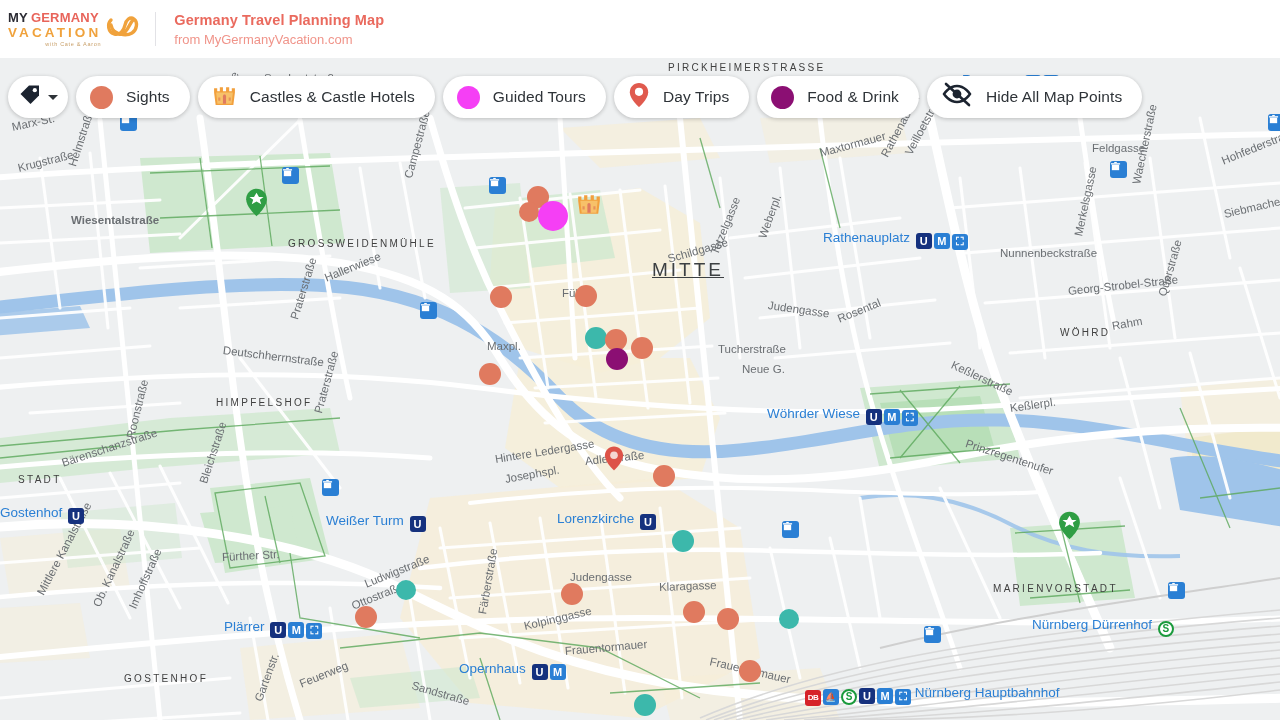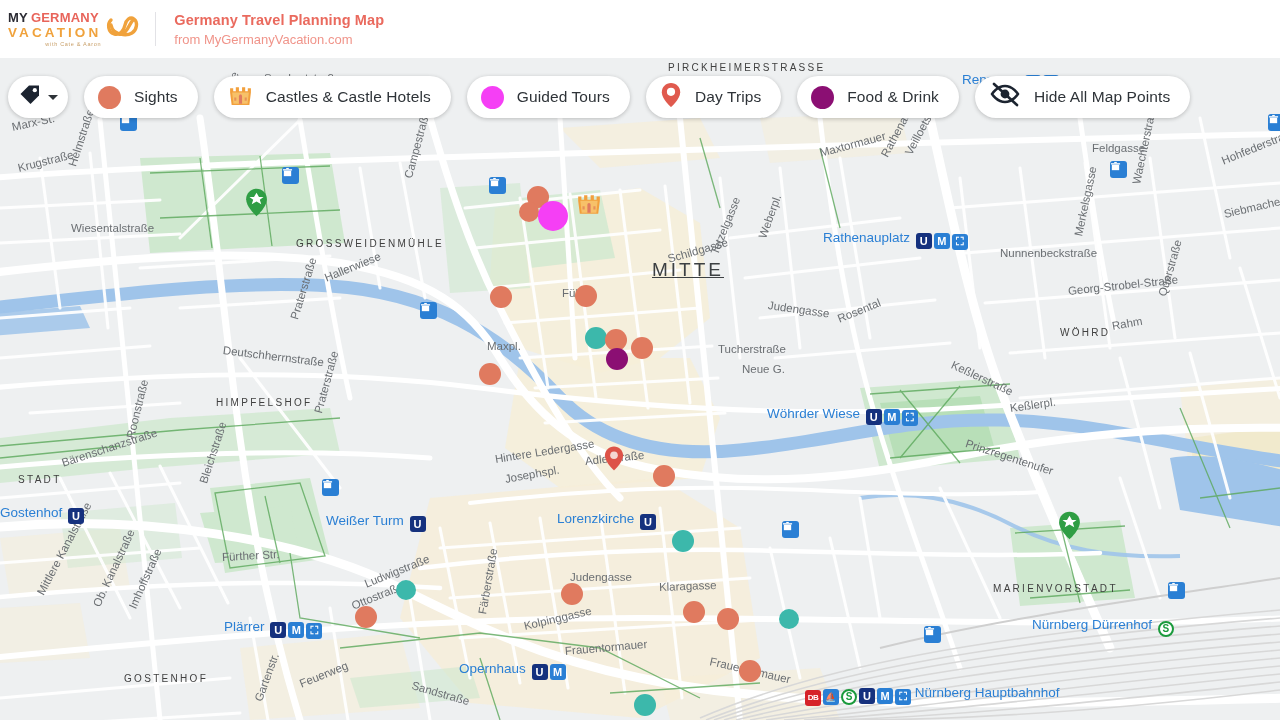--- a/index.html
+++ b/index.html
@@ -39,21 +39,21 @@
     position: absolute; top: 58px; left: 0;
     width: 1280px; height: 662px;
     background: #eef0f1;
     overflow: hidden;
   }
   .map svg { position: absolute; top: 0; left: 0; }
 
   
   .filterbar {
     position: absolute; top: 76px; left: 8px;
-    display: flex; align-items: center; gap: 16px;
+    display: flex; align-items: center; gap: 8px;
     z-index: 30;
     white-space: nowrap;
   }
   .pill {
     display: flex; align-items: center;
     background: #ffffff;
     border-radius: 22px;
     height: 42px;
     padding: 0 20px 0 14px;
     box-shadow: 0 1px 4px rgba(0,0,0,.22);
@@ -305,21 +305,21 @@
         <div class="mlabel street" style="left: 714px; top: 190px; transform: rotate(-68deg); transform-origin: left center;">Tetzelgasse</div>
         <div class="mlabel street" style="left: 762px; top: 174px; transform: rotate(-70deg); transform-origin: left center;">Weberpl.</div>
         <div class="mlabel street" style="left: 718px; top: 285px; transform: rotate(0deg); transform-origin: left center;">Tucherstraße</div>
         <div class="mlabel street" style="left: 742px; top: 305px; transform: rotate(0deg); transform-origin: left center;">Neue G.</div>
         <div class="mlabel street" style="left: 562px; top: 229px; transform: rotate(0deg); transform-origin: left center;">Füll</div>
         <div class="mlabel street" style="left: 487px; top: 282px; transform: rotate(0deg); transform-origin: left center;">Maxpl.</div>
         <div class="mlabel street" style="left: 408px; top: 114px; transform: rotate(-75deg); transform-origin: left center;">Campestraße</div>
         <div class="mlabel street" style="left: 325px; top: 214px; transform: rotate(-22deg); transform-origin: left center;">Hallerwiese</div>
         <div class="mlabel street" style="left: 294px; top: 255px; transform: rotate(-73deg); transform-origin: left center;">Praterstraße</div>
         <div class="mlabel street" style="left: 318px; top: 349px; transform: rotate(-75deg); transform-origin: left center;">Praterstraße</div>
-        <div class="mlabel street" style="left: 71px; top: 164px; transform: rotate(0deg); transform-origin: left center;">Wiesentalstraße</div>
+        <div class="mlabel street" style="left: 71px; top: 156px; transform: rotate(0deg); transform-origin: left center; font-weight: bold;">Wiesentalstraße</div>
         <div class="mlabel street" style="left: 223px; top: 286px; transform: rotate(7deg); transform-origin: left center;">Deutschherrnstraße</div>
         <div class="mlabel street" style="left: 72px; top: 102px; transform: rotate(-72deg); transform-origin: left center;">Helmstraße</div>
         <div class="mlabel street" style="left: 18px; top: 104px; transform: rotate(-14deg); transform-origin: left center;">Krugstraße</div>
         <div class="mlabel street" style="left: 12px; top: 63px; transform: rotate(-12deg); transform-origin: left center;">Marx-St.</div>
         <div class="mlabel street" style="left: 585px; top: 397px; transform: rotate(-6deg); transform-origin: left center;">Adlerstraße</div>
         <div class="mlabel street" style="left: 495px; top: 395px; transform: rotate(-9deg); transform-origin: left center;">Hintere Ledergasse</div>
         <div class="mlabel street" style="left: 505px; top: 415px; transform: rotate(-10deg); transform-origin: left center;">Josephspl.</div>
         <div class="mlabel street" style="left: 570px; top: 513px; transform: rotate(0deg); transform-origin: left center;">Judengasse</div>
         <div class="mlabel street" style="left: 659px; top: 523px; transform: rotate(-2deg); transform-origin: left center;">Klaragasse</div>
         <div class="mlabel street" style="left: 482px; top: 550px; transform: rotate(-80deg); transform-origin: left center;">Färberstraße</div>
@@ -334,21 +334,21 @@
         <div class="mlabel street" style="left: 203px; top: 419px; transform: rotate(-72deg); transform-origin: left center;">Bleichstraße</div>
         <div class="mlabel street" style="left: 40px; top: 530px; transform: rotate(-62deg); transform-origin: left center;">Mittlere Kanalstraße</div>
         <div class="mlabel street" style="left: 96px; top: 542px; transform: rotate(-65deg); transform-origin: left center;">Ob. Kanalstraße</div>
         <div class="mlabel street" style="left: 132px; top: 544px; transform: rotate(-66deg); transform-origin: left center;">Imhoffstraße</div>
         <div class="mlabel street" style="left: 412px; top: 621px; transform: rotate(16deg); transform-origin: left center;">Sandstraße</div>
         <div class="mlabel street" style="left: 300px; top: 620px; transform: rotate(-22deg); transform-origin: left center;">Feuerweg</div>
         <div class="mlabel street" style="left: 258px; top: 637px; transform: rotate(-70deg); transform-origin: left center;">Gartenstr.</div>
         <div class="mlabel street" style="left: 228px; top: 30px; transform: rotate(-72deg); transform-origin: left center;">Adle</div>
       </div>
     <div id="hood-labels">
-        <div class="mlabel hood" style="left: 288px; top: 180px; margin-left: 8px;">GROSSWEIDENMÜHLE</div>
+        <div class="mlabel hood" style="left: 288px; top: 180px;">GROSSWEIDENMÜHLE</div>
         <div class="mlabel hood" style="left: 652px; top: 201px; font-size: 19px; letter-spacing: 3px; color: rgb(60, 64, 67); text-decoration: underline;">MITTE</div>
         <div class="mlabel hood" style="left: 1060px; top: 269px;">WÖHRD</div>
         <div class="mlabel hood" style="left: 216px; top: 339px;">HIMPFELSHOF</div>
         <div class="mlabel hood" style="left: 18px; top: 416px;">STADT</div>
         <div class="mlabel hood" style="left: 124px; top: 615px;">GOSTENHOF</div>
         <div class="mlabel hood" style="left: 993px; top: 525px;">MARIENVORSTADT</div>
       </div>
     <div id="poi-icons">
         <div class="poi-box" style="left: 120px; top: 56px;">
           <svg width="11" height="11" viewBox="0 0 12 12">

